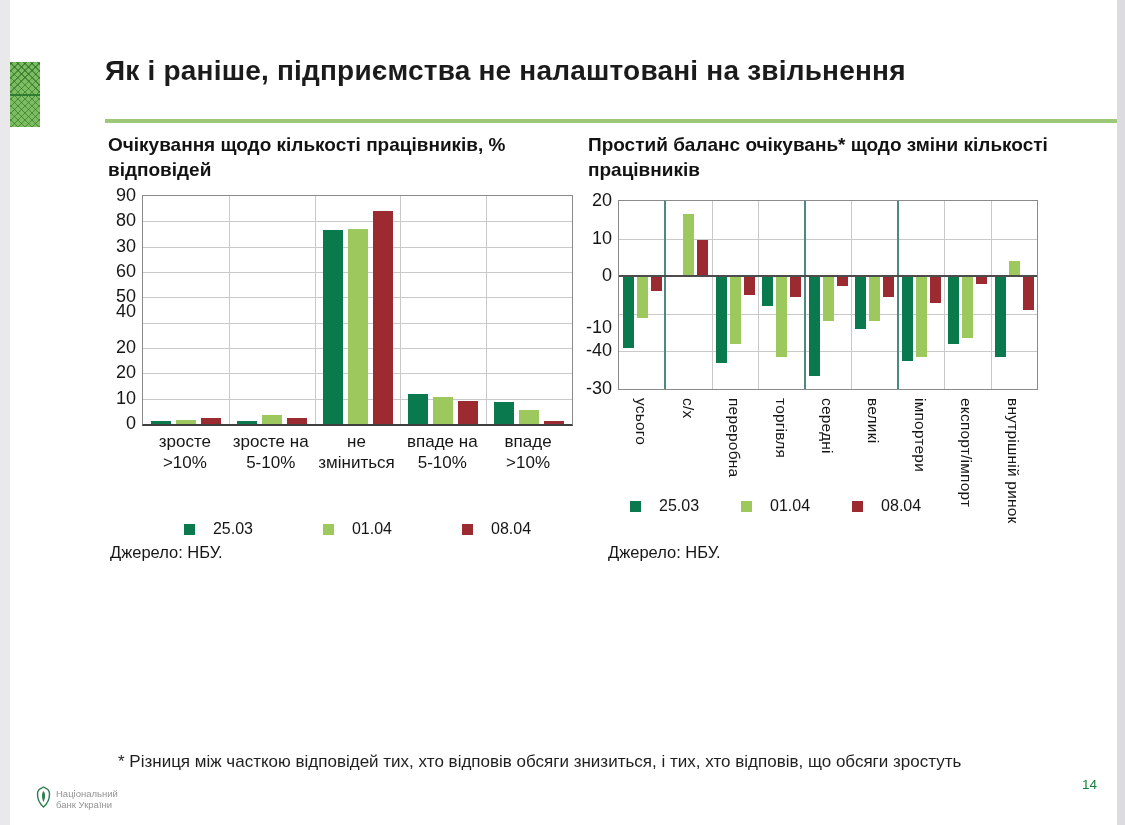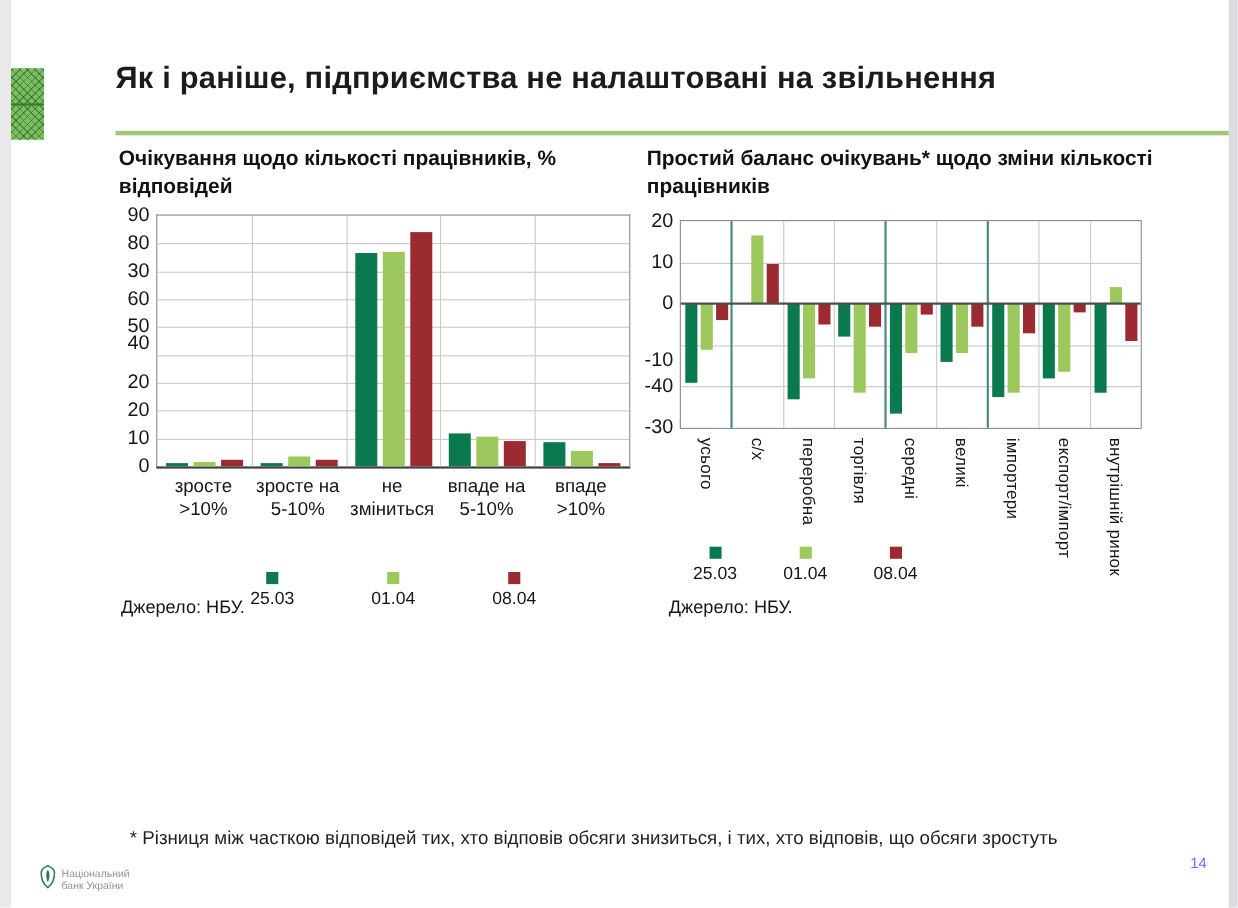--- a/index.html
+++ b/index.html
@@ -34,36 +34,36 @@
   .bar{position:absolute;z-index:2;}
   .ylabels{position:absolute;top:0;width:42px;}
   .ylabel{position:absolute;right:0;width:42px;text-align:right;font-size:18px;line-height:20px;color:#161616;}
   .xlabels{position:absolute;left:0;}
   .xlabel{position:absolute;text-align:center;font-size:17px;line-height:21px;color:#161616;}
   .vlabel{position:absolute;writing-mode:vertical-rl;white-space:nowrap;
     font-size:15.5px;color:#161616;letter-spacing:.2px;}
   .legend{position:absolute;display:flex;align-items:center;}
   #legend-left{left:142px;top:520px;width:431px;justify-content:center;gap:70px;}
   #legend-right{left:630px;top:497px;gap:42px;}
-  .legend-item{display:flex;align-items:center;gap:5px;flex-direction:column;}
+  .legend-item{display:flex;align-items:center;gap:18px;}
   .legend-swatch{width:11px;height:11px;display:inline-block;}
   .legend-label{font-size:16px;color:#161616;}
   .source{position:absolute;font-size:16.5px;color:#161616;}
   #source-left{left:110px;top:543px;}
   #source-right{left:608px;top:543px;}
 
   .bullets{position:absolute;left:118px;top:590px;width:960px;margin:0;padding:0;list-style:none;}
   .bullet-item{display:flex;margin-bottom:10px;}
   .bullet-marker{flex:0 0 8px;width:8px;height:8px;background:#1d7a51;margin-top:11px;}
   .bullet-text{padding-left:19px;font-size:20px;line-height:30px;color:#141414;max-width:920px;}
   .footnote{position:absolute;left:118px;top:752px;width:990px;font-size:17px;color:#1f1f1f;}
 
   .logo{position:absolute;left:36px;top:786px;display:flex;align-items:center;gap:5px;}
   .logo-text{font-size:9.5px;line-height:11px;color:#939393;}
-  .page-number{position:absolute;left:1082px;top:777px;font-size:13.5px;color:#8b5cf6;}
+  .page-number{position:absolute;left:1082px;top:777px;font-size:13.5px;color:#15803d;}
 </style>
 </head>
 <body>
 
 <div class="screen">
   <div class="edge-left"></div>
   <div class="edge-right"></div>
   <div class="deco-band"></div>
 
   <h1 class="slide-title">Як і раніше, підприємства не налаштовані на звільнення</h1>

